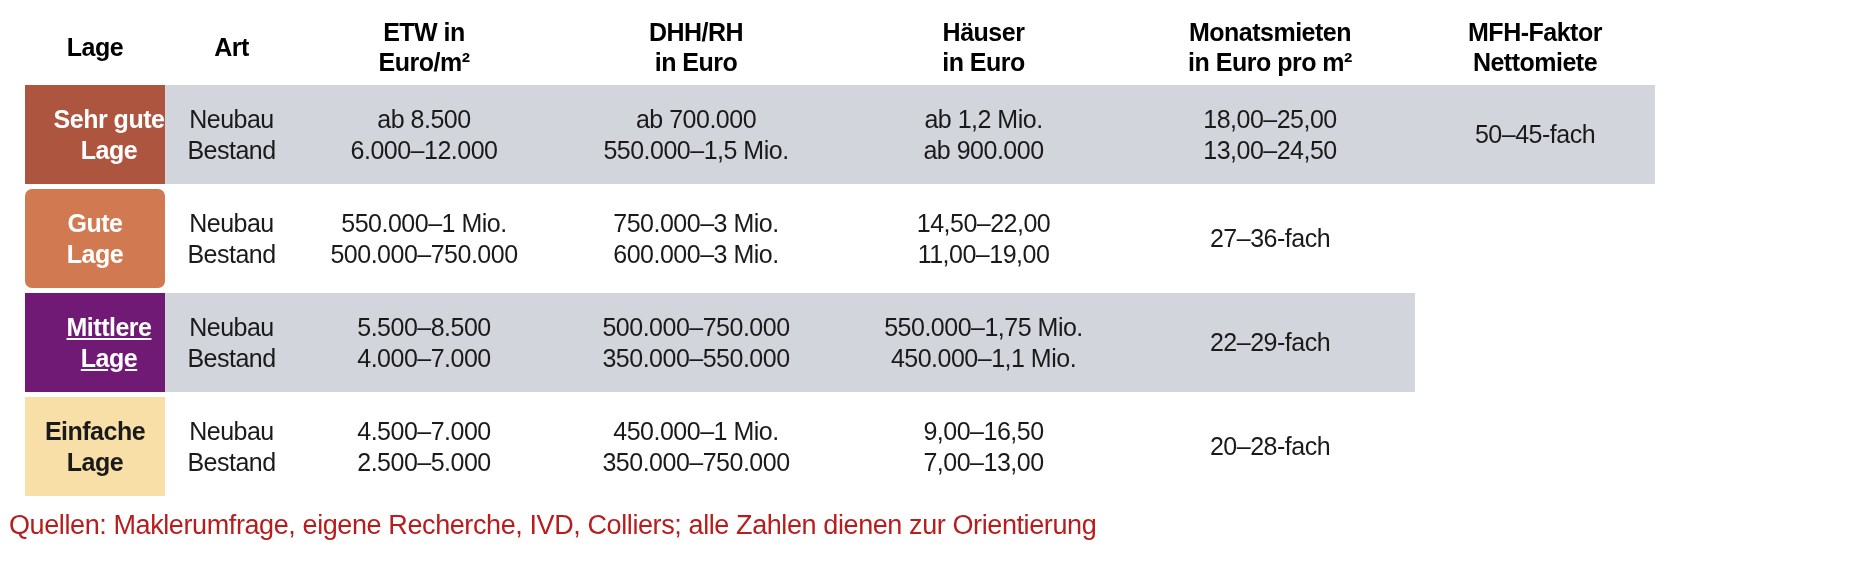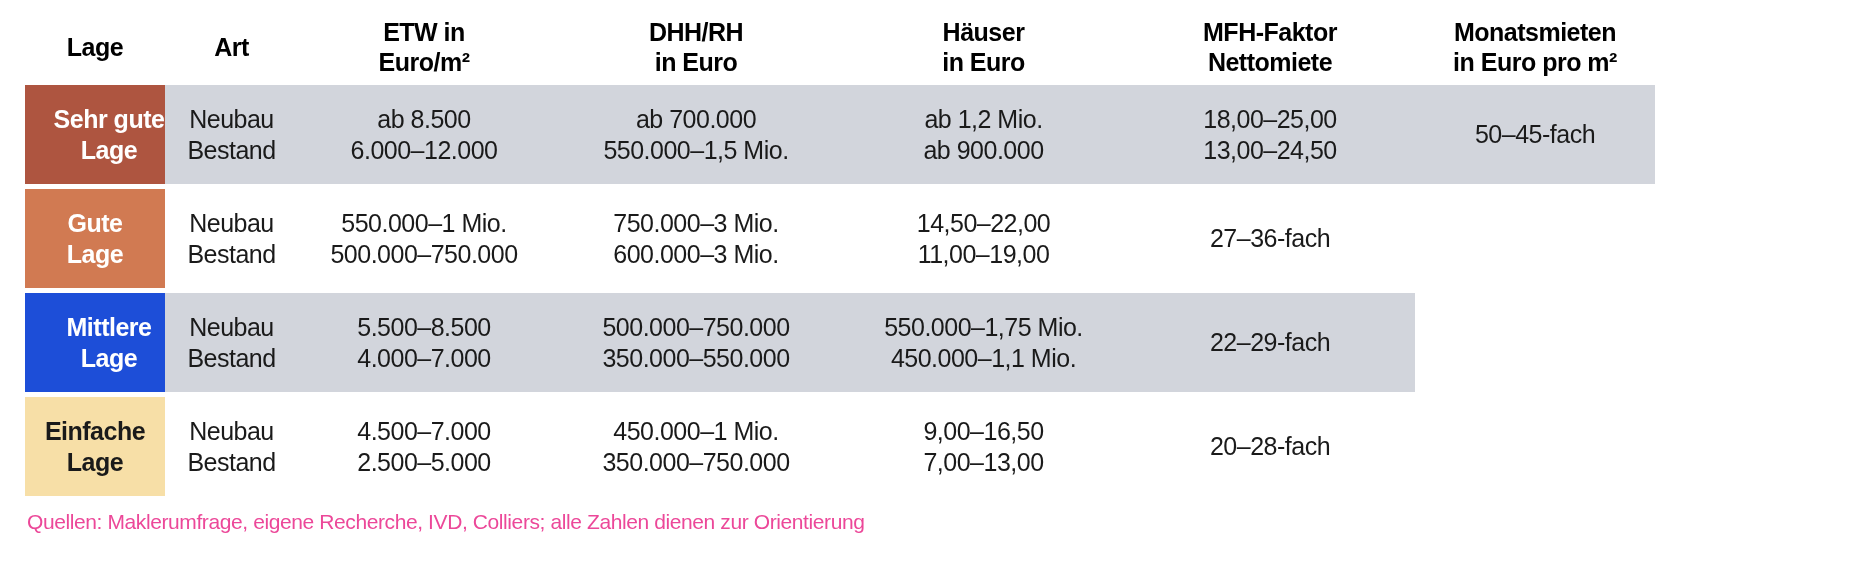--- a/index.html
+++ b/index.html
@@ -47,78 +47,78 @@
     letter-spacing: -0.5px;
     background: #ffffff;
   }
   .striped .cell { background: #d2d5dc; }
   .lage-cell {
     font-weight: bold;
     background: #cccccc; 
   }
   .striped .lage-cell { background: #cccccc; padding-left: 28px; }
   .source-note {
-    padding: 9px 0 0 27px;
-    font-size: 21px;
+    padding: 9px 0 0 9px;
+    font-size: 27px;
     letter-spacing: -0.4px;
-    color: #ec4899;
+    color: #b91c1c;
   }
 </style>
 </head>
 <body>
 
 <div class="table-wrap">
 
   <div class="grid-row header-row">
     <div class="hcell">Lage</div>
     <div class="hcell">Art</div>
     <div class="hcell">ETW in
 Euro/m²</div>
     <div class="hcell">DHH/RH
 in Euro</div>
     <div class="hcell">Häuser
 in Euro</div>
+    <div class="hcell">Monatsmieten
+in Euro pro m²</div>
     <div class="hcell">MFH-Faktor
 Nettomiete</div>
-    <div class="hcell">Monatsmieten
-in Euro pro m²</div>
   </div>
 
   <div class="grid-row striped">
     <div class="cell lage-cell" style="background-color: rgb(174, 85, 64); color: rgb(255, 255, 255);">Sehr gute
 Lage</div>
     <div class="cell">Neubau
 Bestand</div>
     <div class="cell">ab 8.500
 6.000–12.000</div>
     <div class="cell">ab 700.000
 550.000–1,5 Mio.</div>
     <div class="cell">ab 1,2 Mio.
 ab 900.000</div>
     <div class="cell">18,00–25,00
 13,00–24,50</div>
     <div class="cell">50–45-fach</div>
   </div>
 
   <div class="grid-row">
-    <div class="cell lage-cell" style="background-color: rgb(209, 122, 82); color: rgb(255, 255, 255);">Gute
+    <div class="cell lage-cell" style="background-color: rgb(209, 122, 82); color: rgb(255, 255, 255); border-radius: 7px;">Gute
 Lage</div>
     <div class="cell">Neubau
 Bestand</div>
     <div class="cell">550.000–1 Mio.
 500.000–750.000</div>
     <div class="cell">750.000–3 Mio.
 600.000–3 Mio.</div>
     <div class="cell">14,50–22,00
 11,00–19,00</div>
     <div class="cell">27–36-fach</div>
   </div>
 
   <div class="grid-row striped">
-    <div class="cell lage-cell" style="background-color: #1d4ed8; color: rgb(255, 255, 255);">Mittlere
+    <div class="cell lage-cell" style="background-color: #701a75; color: rgb(255, 255, 255); text-decoration: underline;">Mittlere
 Lage</div>
     <div class="cell">Neubau
 Bestand</div>
     <div class="cell">5.500–8.500
 4.000–7.000</div>
     <div class="cell">500.000–750.000
 350.000–550.000</div>
     <div class="cell">550.000–1,75 Mio.
 450.000–1,1 Mio.</div>
     <div class="cell">22–29-fach</div>

